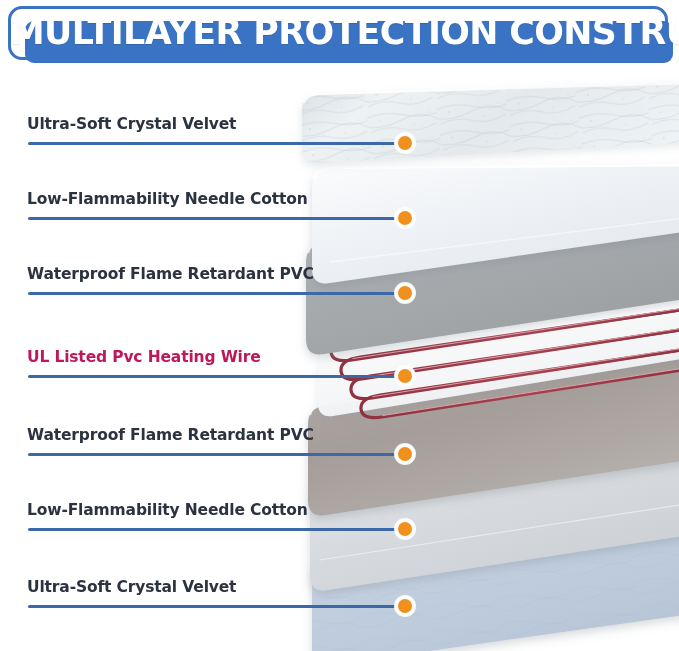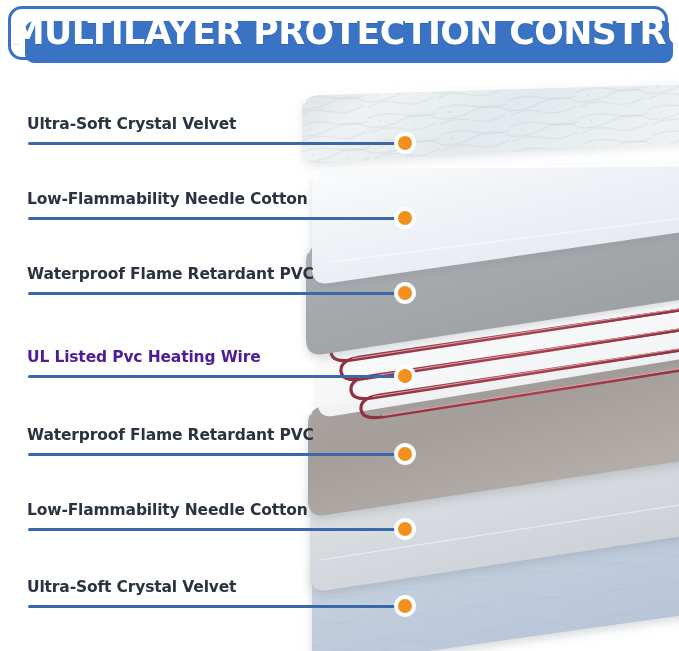--- a/index.html
+++ b/index.html
@@ -258,21 +258,21 @@
         <div class="cdot-ring" style="left: 395px;"></div>
         <div class="cdot" style="left: 398px; background: rgb(242, 144, 30);"></div>
       </div>
       <div class="callout" style="top: 292px;">
         <div class="ctext" style="color: rgb(43, 51, 64);">Waterproof Flame Retardant PVC</div>
         <div class="cline" style="width: 377px; background: rgb(58, 104, 168);"></div>
         <div class="cdot-ring" style="left: 395px;"></div>
         <div class="cdot" style="left: 398px; background: rgb(242, 144, 30);"></div>
       </div>
       <div class="callout" style="top: 375px;">
-        <div class="ctext" style="color: #4c1d95;">UL Listed Pvc Heating Wire</div>
+        <div class="ctext" style="color: #be185d;">UL Listed Pvc Heating Wire</div>
         <div class="cline" style="width: 377px; background: rgb(58, 104, 168);"></div>
         <div class="cdot-ring" style="left: 395px;"></div>
         <div class="cdot" style="left: 398px; background: rgb(242, 144, 30);"></div>
       </div>
       <div class="callout" style="top: 453px;">
         <div class="ctext" style="color: rgb(43, 51, 64);">Waterproof Flame Retardant PVC</div>
         <div class="cline" style="width: 377px; background: rgb(58, 104, 168);"></div>
         <div class="cdot-ring" style="left: 395px;"></div>
         <div class="cdot" style="left: 398px; background: rgb(242, 144, 30);"></div>
       </div>

